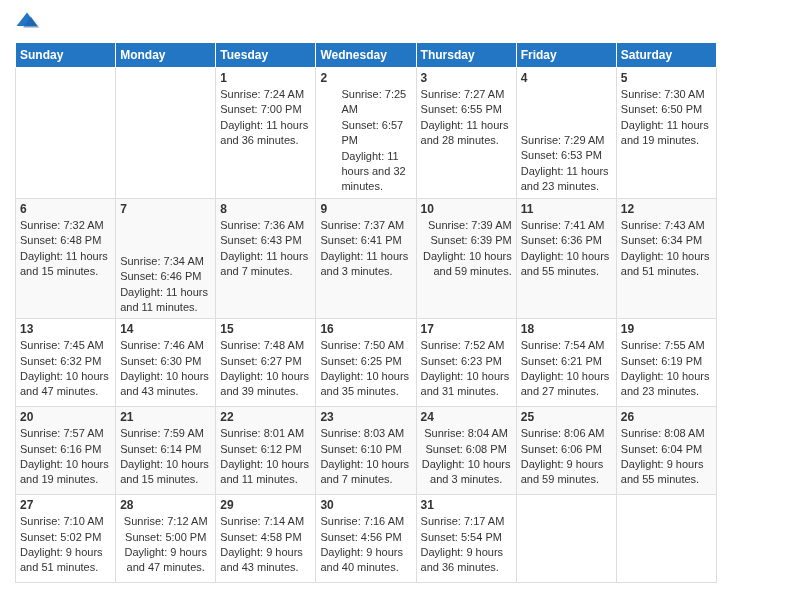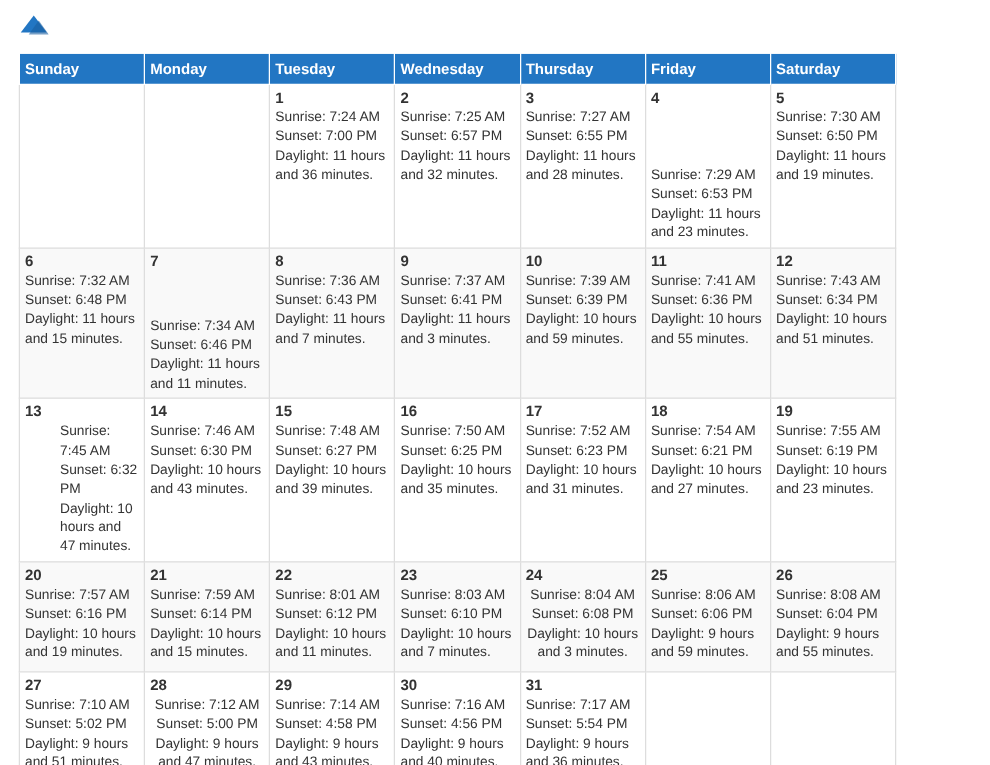--- a/index.html
+++ b/index.html
@@ -126,21 +126,21 @@
           <td></td>
           <td></td>
           <td>
             <div class="day-num">1</div>
             <div class="day-info" style="white-space: pre-line;">Sunrise: 7:24 AM
 Sunset: 7:00 PM
 Daylight: 11 hours and 36 minutes.</div>
           </td>
           <td>
             <div class="day-num">2</div>
-            <div class="day-info" style="white-space: pre-line;">Sunrise: 7:25 AM
+            <div class="day-info" style="white-space: pre-line; margin-left: 21px;">Sunrise: 7:25 AM
 Sunset: 6:57 PM
 Daylight: 11 hours and 32 minutes.</div>
           </td>
           <td>
             <div class="day-num">3</div>
             <div class="day-info" style="white-space: pre-line;">Sunrise: 7:27 AM
 Sunset: 6:55 PM
 Daylight: 11 hours and 28 minutes.</div>
           </td>
           <td>
@@ -176,41 +176,41 @@
 Daylight: 11 hours and 7 minutes.</div>
           </td>
           <td>
             <div class="day-num">9</div>
             <div class="day-info" style="white-space: pre-line;">Sunrise: 7:37 AM
 Sunset: 6:41 PM
 Daylight: 11 hours and 3 minutes.</div>
           </td>
           <td>
             <div class="day-num">10</div>
-            <div class="day-info" style="white-space: pre-line;">Sunrise: 7:39 AM
+            <div class="day-info" style="white-space: pre-line; text-align: right;">Sunrise: 7:39 AM
 Sunset: 6:39 PM
 Daylight: 10 hours and 59 minutes.</div>
           </td>
           <td>
             <div class="day-num">11</div>
             <div class="day-info" style="white-space: pre-line;">Sunrise: 7:41 AM
 Sunset: 6:36 PM
 Daylight: 10 hours and 55 minutes.</div>
           </td>
           <td>
             <div class="day-num">12</div>
             <div class="day-info" style="white-space: pre-line;">Sunrise: 7:43 AM
 Sunset: 6:34 PM
 Daylight: 10 hours and 51 minutes.</div>
           </td>
         </tr>
         <tr>
           <td>
             <div class="day-num">13</div>
-            <div class="day-info" style="white-space: pre-line; margin-left: 28px;">Sunrise: 7:45 AM
+            <div class="day-info" style="white-space: pre-line;">Sunrise: 7:45 AM
 Sunset: 6:32 PM
 Daylight: 10 hours and 47 minutes.</div>
           </td>
           <td>
             <div class="day-num">14</div>
             <div class="day-info" style="white-space: pre-line;">Sunrise: 7:46 AM
 Sunset: 6:30 PM
 Daylight: 10 hours and 43 minutes.</div>
           </td>
           <td>

